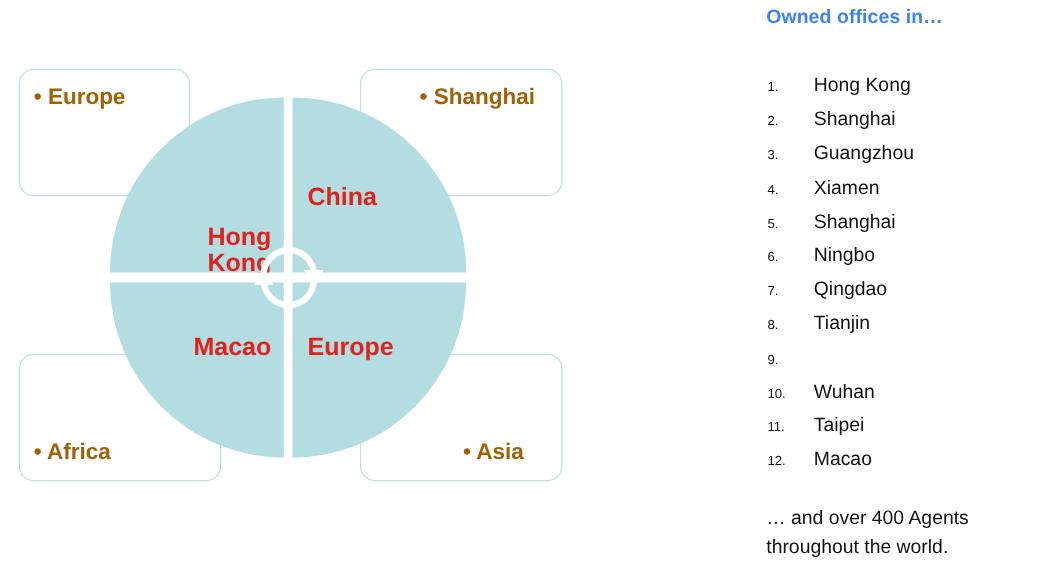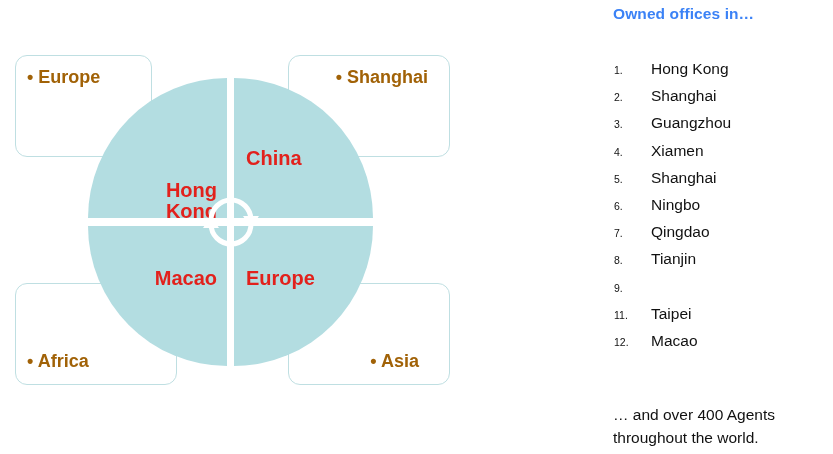--- a/index.html
+++ b/index.html
@@ -262,20 +262,24 @@
         <span class="city">Qingdao</span>
       </li>
       <li>
         <span class="idx">8.</span>
         <span class="city">Tianjin</span>
       </li>
       <li>
         <span class="idx">9.</span>
       </li>
       <li>
+        <span class="idx">10.</span>
+        <span class="city">Wuhan</span>
+      </li>
+      <li>
         <span class="idx">11.</span>
         <span class="city">Taipei</span>
       </li>
       <li>
         <span class="idx">12.</span>
         <span class="city">Macao</span>
       </li>
     </ol>
 
     <div id="footnote">… and over 400 Agents throughout the world.</div>

